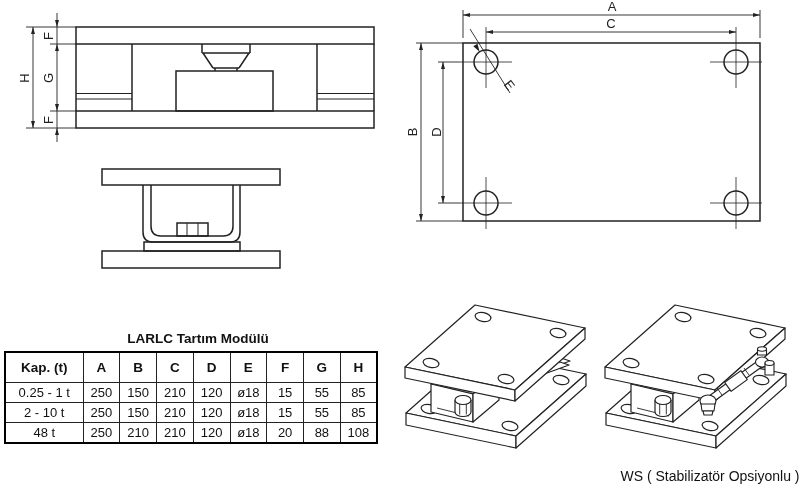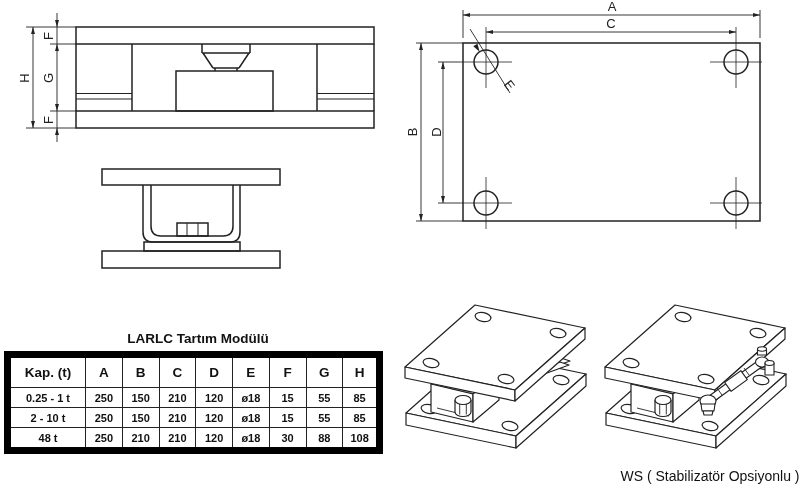--- a/index.html
+++ b/index.html
@@ -3,24 +3,24 @@
 <meta charset="utf-8">
 <style>
   html,body{margin:0;padding:0;background:#fff;}
   .canvas{position:relative;width:800px;height:496px;background:#fff;overflow:hidden;
           font-family:"Liberation Sans",sans-serif;color:#111;}
   .abs{position:absolute;}
   svg text{font-family:"Liberation Sans",sans-serif;font-size:13px;fill:#222;}
   .table-title{position:absolute;left:12px;top:331px;width:372px;text-align:center;
                font-weight:bold;font-size:13.5px;color:#111;}
   table.dims{position:absolute;left:4px;top:351px;width:372px;border-collapse:collapse;
-             border:7px solid #000000;table-layout:fixed;}
+             border:2px solid #000000;table-layout:fixed;}
   table.dims th,table.dims td{border:1px solid #222;text-align:center;padding:0;color:#111;}
   table.dims th{height:29px;font-size:13.5px;font-weight:bold;}
-  table.dims td{height:19px;font-size:11px;font-weight:bold;}
+  table.dims td{height:19px;font-size:13px;font-weight:normal;}
   col.c0{width:78px;} col.cn{width:36.75px;}
   .caption{position:absolute;left:610px;top:468px;width:200px;text-align:center;
            font-size:14px;color:#111;white-space:nowrap;}
   .caption .b{font-weight:normal;}
 </style>
 </head>
 <body>
 
 <div class="canvas">
 
@@ -249,21 +249,21 @@
         <td>55</td>
         <td>85</td>
       </tr>
       <tr>
         <td>48 t</td>
         <td>250</td>
         <td>210</td>
         <td>210</td>
         <td>120</td>
         <td>ø18</td>
-        <td>30</td>
+        <td>20</td>
         <td>88</td>
         <td>108</td>
       </tr>
     </tbody>
   </table>
 
   <div class="caption">
     <span class="b">WS</span>
     <span>( Stabilizatör Opsiyonlu )</span>
   </div>

